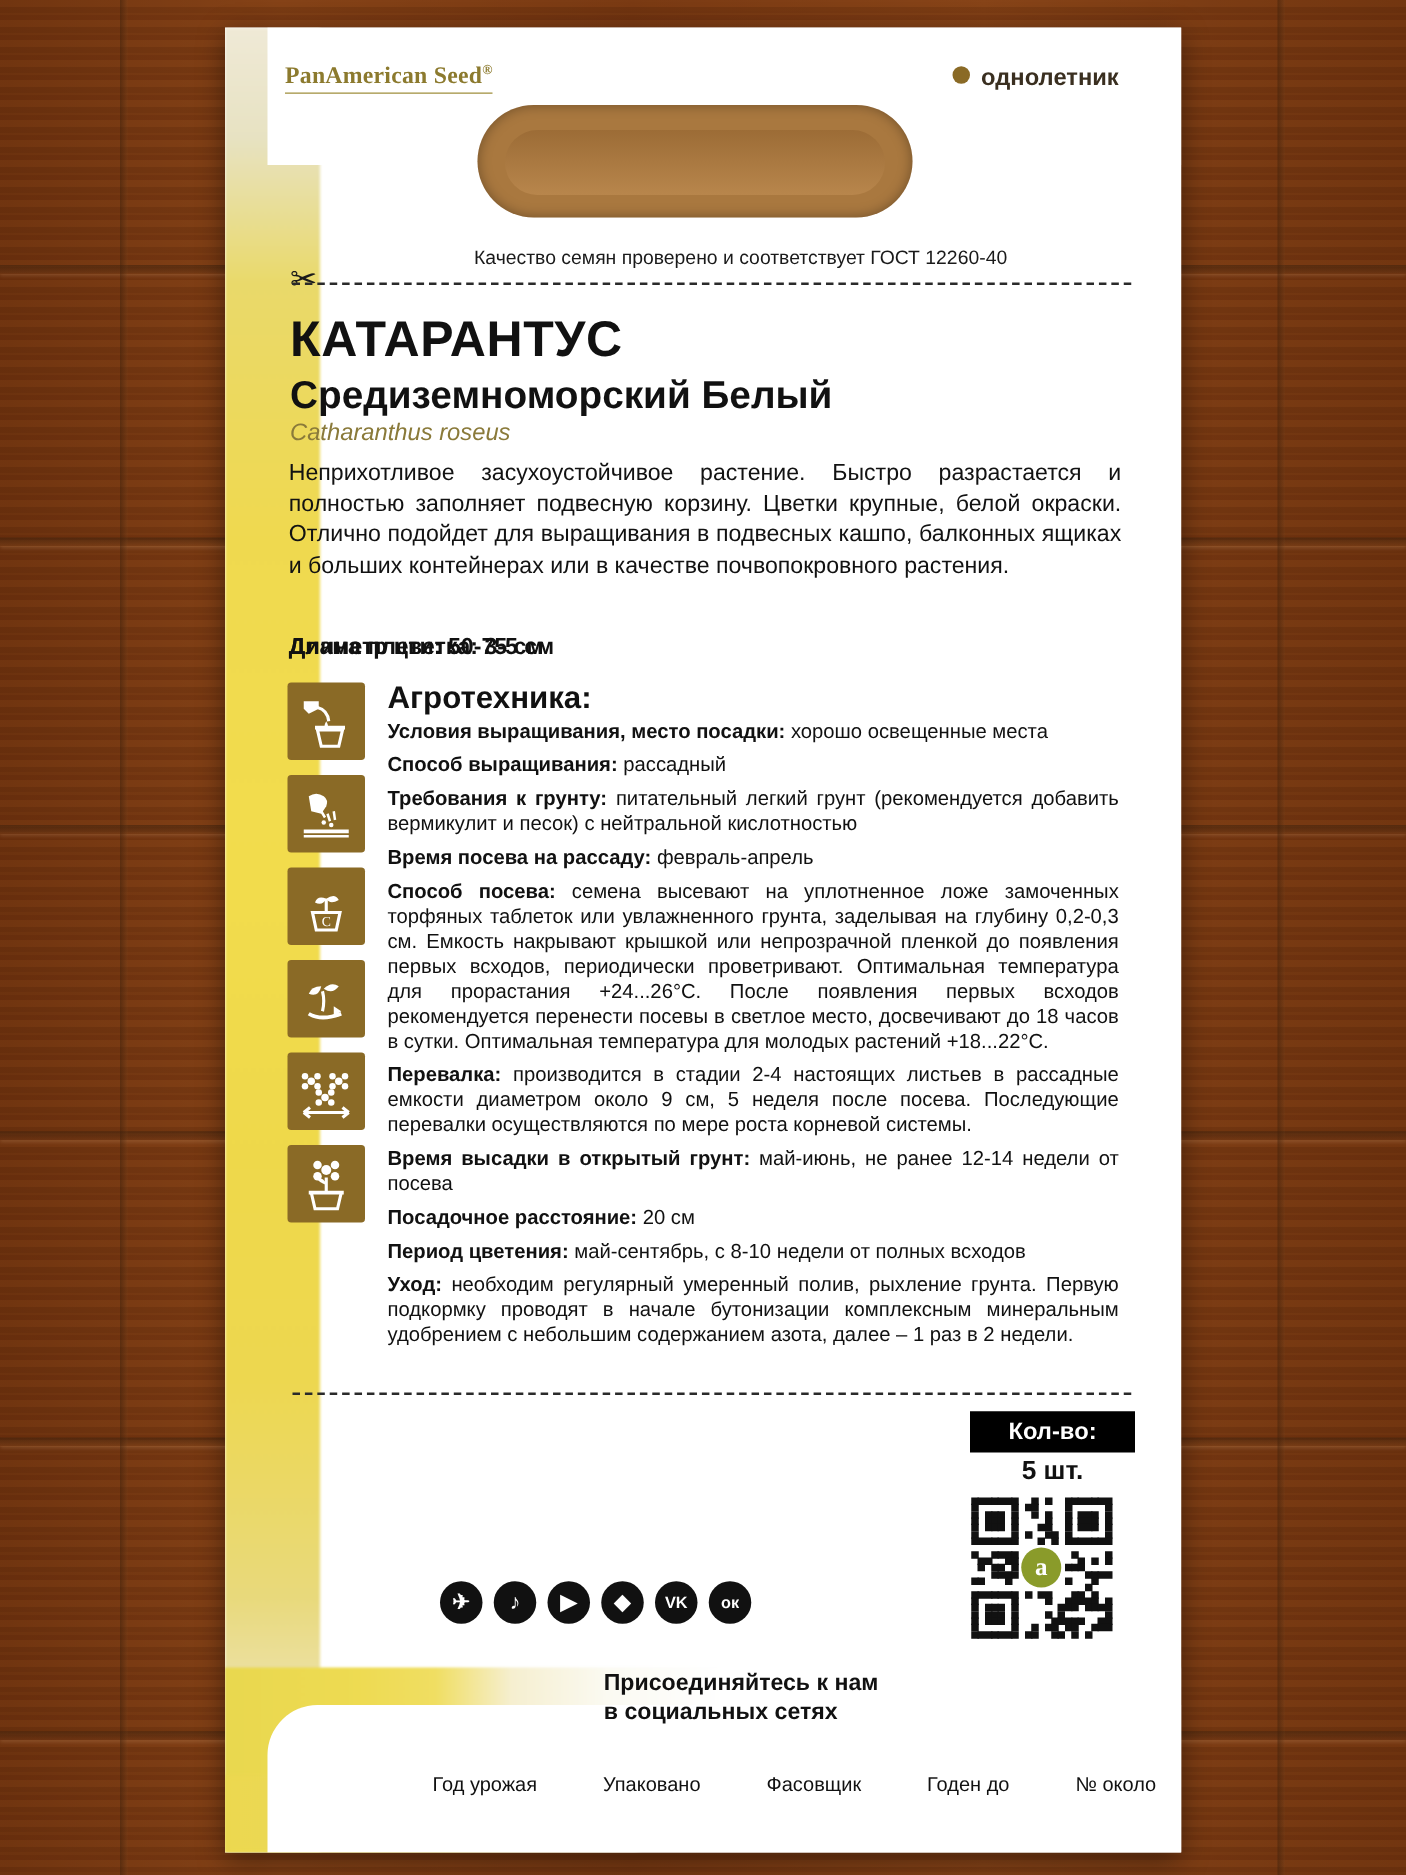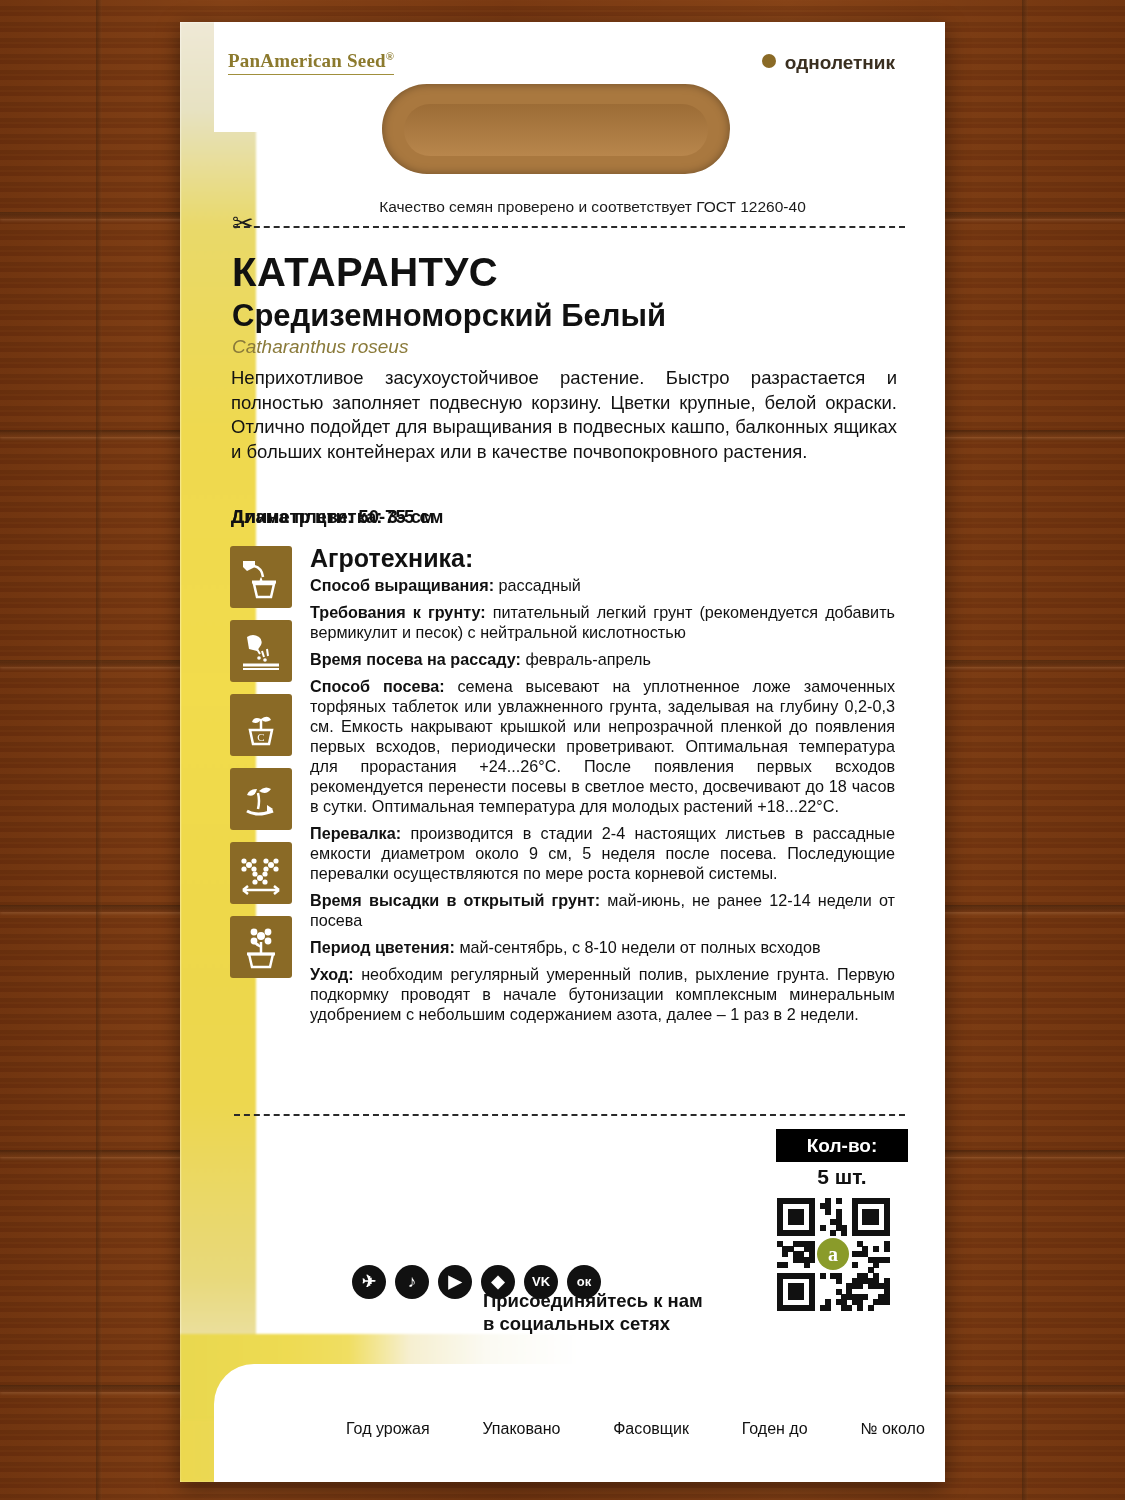--- a/index.html
+++ b/index.html
@@ -361,21 +361,21 @@
     background: #111;
     color: #fff;
     font-size: 17px;
     line-height: 34px;
     text-align: center;
     font-weight: bold;
   }
   .join {
     position: absolute;
     left: 303px;
-    top: 1267px;
+    top: 1312px;
     font-size: 18.5px;
     font-weight: bold;
     line-height: 1.25;
     color: #111;
   }
 
   .footfields {
     position: absolute;
     left: 46px;
     right: 20px;
@@ -505,26 +505,28 @@
           <path d="M24 19 L24 30" stroke="#fff" stroke-width="2.5"></path>
           <path d="M24 25 q-6-2-8-6 q7 0 8 6 Z" fill="#fff"></path>
           <path d="M12 31 L36 31 L33 44 L15 44 Z" fill="none" stroke="#fff" stroke-width="2.5"></path>
           <path d="M10 31 L38 31" stroke="#fff" stroke-width="3"></path>
         </svg>
       </div>
     </div>
 
     <div class="agro-title">Агротехника:</div>
     <div class="agro-body" id="agro-body">
+        <p><b>Условия выращивания, место посадки:</b><span> хорошо освещенные места</span></p>
         <p><b>Способ выращивания:</b><span> рассадный</span></p>
         <p><b>Требования к грунту:</b><span> питательный легкий грунт (рекомендуется добавить вермикулит и песок) с нейтральной кислотностью</span></p>
         <p><b>Время посева на рассаду:</b><span> февраль-апрель</span></p>
         <p><b>Способ посева:</b><span> семена высевают на уплотненное ложе замоченных торфяных таблеток или увлажненного грунта, заделывая на глубину 0,2-0,3 см. Емкость накрывают крышкой или непрозрачной пленкой до появления первых всходов, периодически проветривают. Оптимальная температура для прорастания +24...26°C. После появления первых всходов рекомендуется перенести посевы в светлое место, досвечивают до 18 часов в сутки. Оптимальная температура для молодых растений +18...22°C.</span></p>
         <p><b>Перевалка:</b><span> производится в стадии 2-4 настоящих листьев в рассадные емкости диаметром около 9 см, 5 неделя после посева. Последующие перевалки осуществляются по мере роста корневой системы.</span></p>
         <p><b>Время высадки в открытый грунт:</b><span> май-июнь, не ранее 12-14 недели от посева</span></p>
+        <p><b>Посадочное расстояние:</b><span> 20 см</span></p>
         <p><b>Период цветения:</b><span> май-сентябрь, с 8-10 недели от полных всходов</span></p>
         <p><b>Уход:</b><span> необходим регулярный умеренный полив, рыхление грунта. Первую подкормку проводят в начале бутонизации комплексным минеральным удобрением с небольшим содержанием азота, далее – 1 раз в 2 недели.</span></p>
       </div>
 
     <div class="cut-line2"></div>
 
 
     <div class="qty-box">Кол-во:</div>
     <div class="qty-val">5 шт.</div>
 

